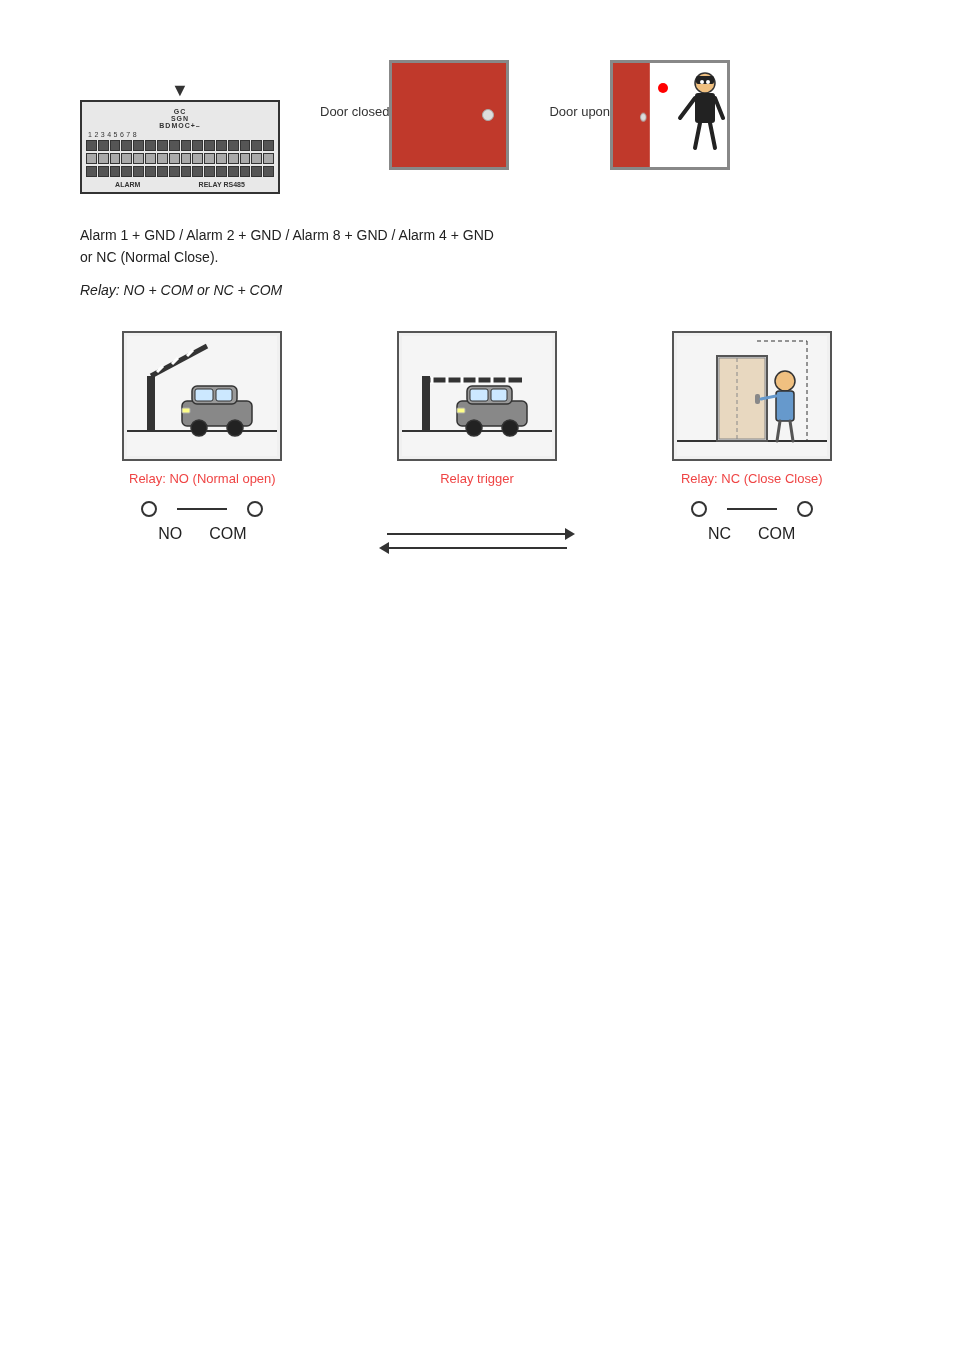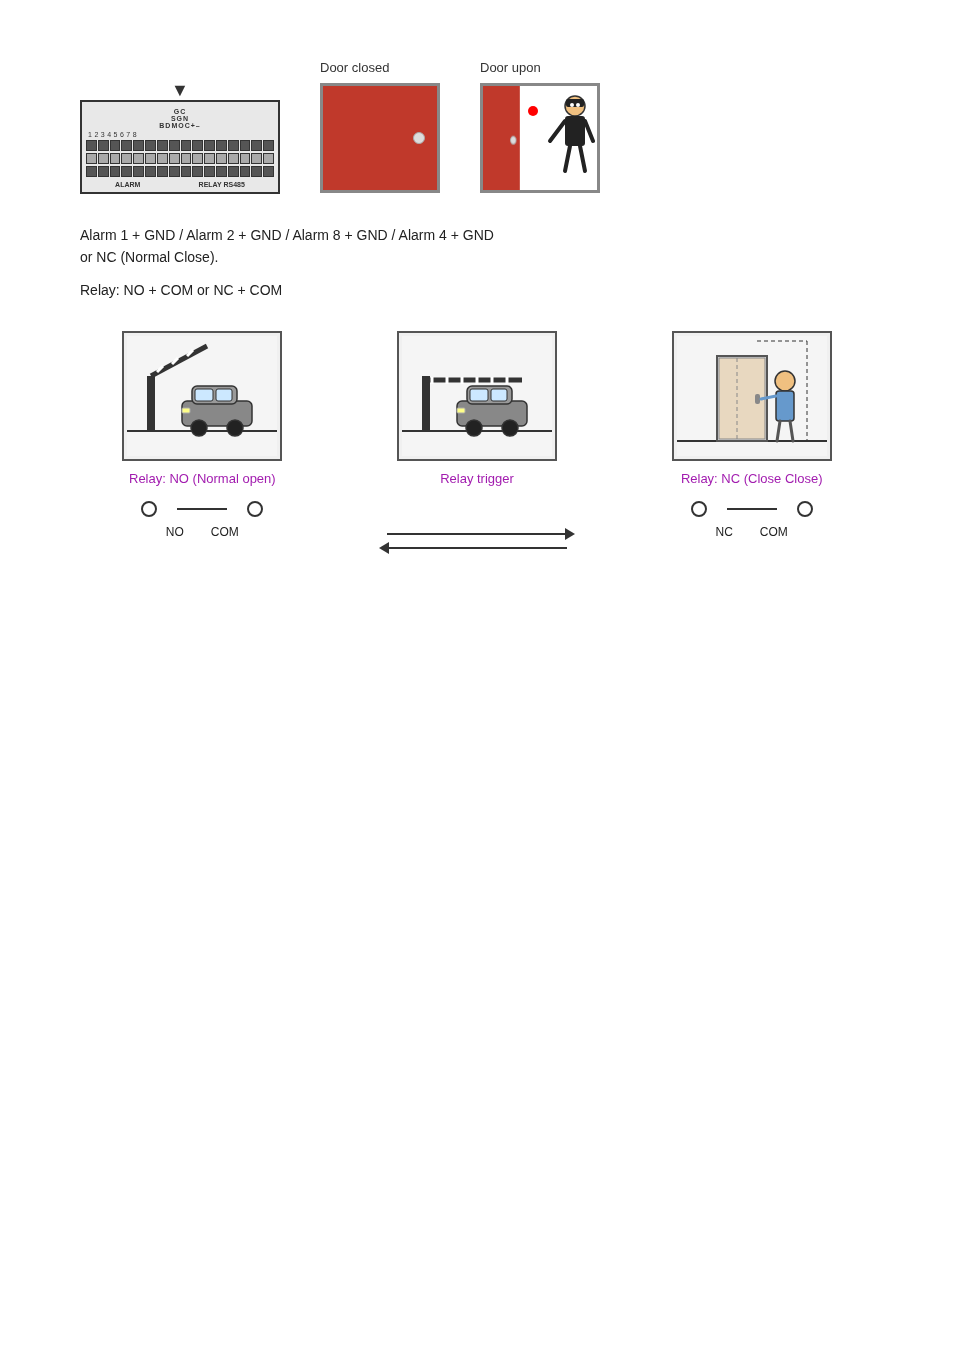--- a/index.html
+++ b/index.html
@@ -85,22 +85,21 @@
 
     
     .door-section {
       display: flex;
       gap: 40px;
       margin-left: 20px;
       margin-top: 0;
     }
     .door-item {
       display: flex;
-      flex-direction: column;
-      align-items: flex-start;
+      align-items: center;
     }
     .door-label {
       font-size: 13px;
       margin-bottom: 8px;
       color: #333;
     }
     .door-frame {
       width: 120px;
       height: 110px;
       border: 3px solid #888;
@@ -120,20 +119,21 @@
     }
 
     
     .text-section {
       margin: 20px 0 10px 0;
       line-height: 1.6;
     }
     .relay-text {
       margin: 8px 0 30px 0;
       line-height: 1.6;
+      font-style: italic;
     }
 
     
     .diagrams-section {
       display: flex;
       gap: 30px;
       align-items: flex-start;
       margin-bottom: 30px;
     }
     .diagram-item {
@@ -177,39 +177,39 @@
       background: #fff;
     }
     .circuit-wire {
       width: 50px;
       height: 2px;
       background: #333;
     }
     .circuit-labels {
       display: flex;
       gap: 27px;
-      font-size: 12px;
+      font-size: 16px;
       margin-top: 4px;
     }
 
     
     .arrow-diagram {
       display: flex;
       flex-direction: column;
       align-items: center;
       justify-content: center;
       min-height: 80px;
       margin-top: 15px;
     }
 
     .diagram-caption {
       font-size: 13px;
       margin-top: 10px;
       text-align: center;
-      color: #a21caf;
+      color: #ef4444;
     }
 
     
     svg {
       display: block;
     }
   </style>
 </head>
 <body>
 

